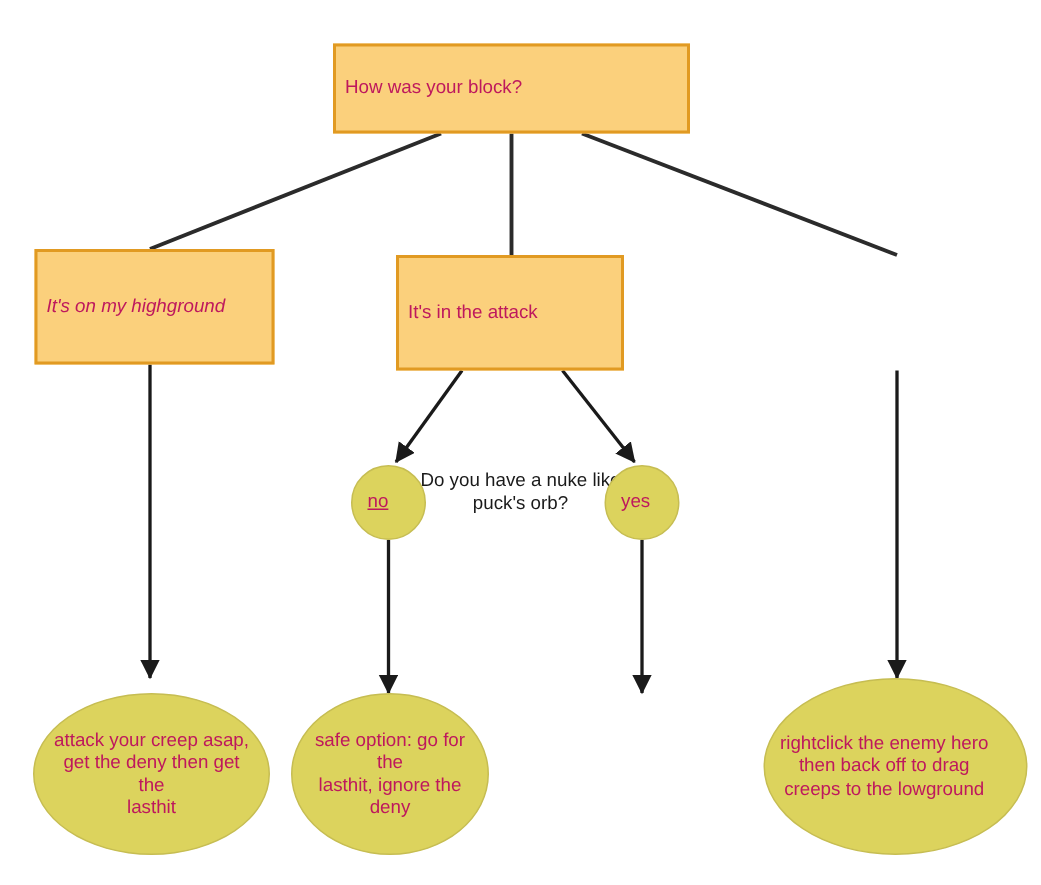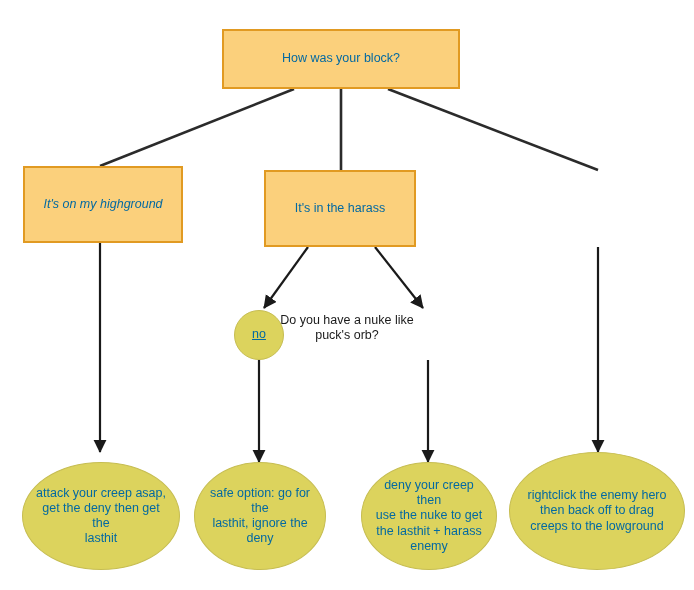--- a/index.html
+++ b/index.html
@@ -27,23 +27,22 @@
     top: 0;
     width: 694px;
     height: 590px;
     pointer-events: none;
   }
   .node {
     position: absolute;
     box-sizing: border-box;
     display: flex;
     align-items: center;
-    justify-content: center;
     text-align: center;
-    color: #0369a1;
+    color: #be185d;
     line-height: 1.22;
     white-space: pre-line;
   }
   .rect-node {
     background: #FBD07C;
     border: 2px solid #E19A22;
     font-size: 12.5px;
     padding: 2px 6px;
   }
   .ellipse-node {
@@ -92,52 +91,49 @@
 
   <div class="node rect-node" style="left:222px; top:29px; width:238px; height:60px;">
     <span>How was your block?</span>
   </div>
 
   <div class="node rect-node" style="left:23px; top:166px; width:160px; height:77px;font-style:italic;">
     <span>It's on my highground</span>
   </div>
 
   <div class="node rect-node" style="left:264px; top:170px; width:152px; height:77px;">
-    <span>It's in the harass</span>
+    <span>It's in the attack</span>
   </div>
 
 
   <div class="floating-label" style="left:257px; top:298px; width:180px;">
     <span>Do you have a nuke like
 puck's orb?</span>
   </div>
 
   <div class="node ellipse-node small-ellipse" style="left:234px; top:310px; width:50px; height:50px;text-decoration:underline;">
     <span>no</span>
   </div>
 
+  <div class="node ellipse-node small-ellipse" style="left:403px; top:310px; width:50px; height:50px;">
+    <span>yes</span>
+  </div>
 
   <div class="node ellipse-node" style="left:22px; top:462px; width:158px; height:108px;">
     <span>attack your creep asap,
 get the deny then get the
 lasthit</span>
   </div>
 
   <div class="node ellipse-node" style="left:194px; top:462px; width:132px; height:108px;">
     <span>safe option: go for the
 lasthit, ignore the
 deny</span>
   </div>
 
-  <div class="node ellipse-node" style="left:361px; top:462px; width:136px; height:108px;">
-    <span>deny your creep then
-use the nuke to get
-the lasthit + harass
-enemy</span>
-  </div>
 
   <div class="node ellipse-node" style="left:509px; top:452px; width:176px; height:118px;">
     <span>rightclick the enemy hero
 then back off to drag
 creeps to the lowground</span>
   </div>
 
 </div>
 
 </body></html>

